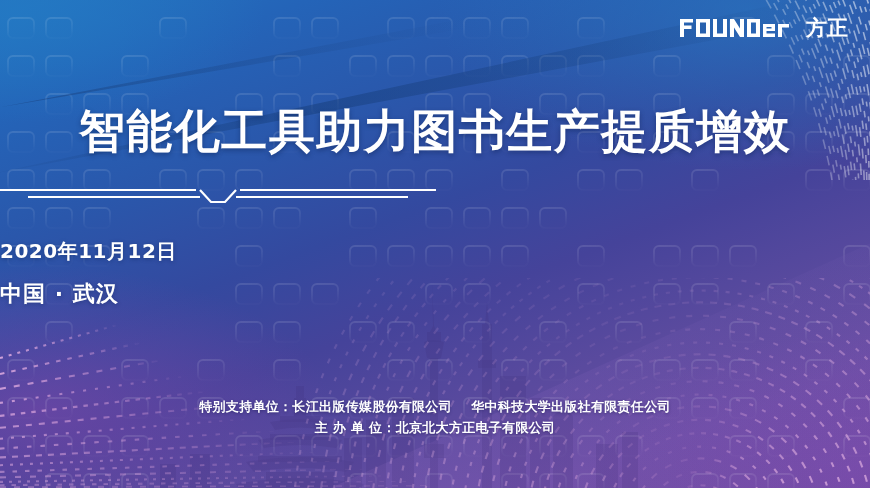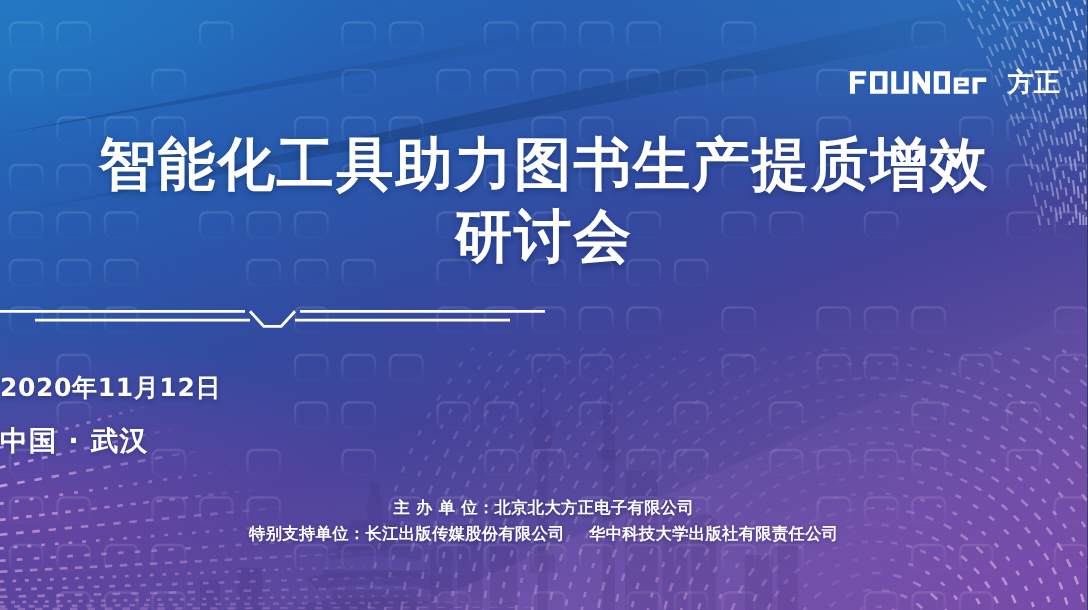--- a/index.html
+++ b/index.html
@@ -121,21 +121,20 @@
 
   
   .logo {
     position: absolute;
     top: 17px;
     right: 22px;
     display: flex;
     align-items: center;
     gap: 9px;
     z-index: 30;
-    margin-top: 38px;
   }
   .logo-mark {
     display: block;
   }
   .logo-cn {
     color: #ffffff;
     font-size: 21px;
     font-weight: bold;
     letter-spacing: 0px;
     line-height: 1;
@@ -573,37 +572,36 @@
         <path d="M198 14 h22 v7 h-14 v19 h-8 z"></path>
       </g>
     </svg>
     <span class="logo-cn">方正</span>
   </div>
 
   <div class="content">
 
     <div class="title-block">
       <div class="title-line">智能化工具助力图书生产提质增效</div>
-      <div class="title-line">研讨会</div>
     </div>
 
     <div class="divider">
       <svg width="436" height="22" viewBox="0 0 436 22" aria-hidden="true">
         <g stroke="#ffffff" stroke-width="2.2" fill="none">
           <line x1="0" y1="6" x2="196" y2="6"></line>
           <line x1="240" y1="6" x2="436" y2="6"></line>
           <line x1="28" y1="13" x2="200" y2="13"></line>
           <line x1="236" y1="13" x2="408" y2="13"></line>
           <polyline points="200,6 211,18 225,18 236,6"></polyline>
         </g>
       </svg>
     </div>
 
     <div class="date">2020年11月12日</div>
     <div class="place">中国 · 武汉</div>
 
     <div class="credits">
+      <div class="credit-line">特别支持单位：长江出版传媒股份有限公司    华中科技大学出版社有限责任公司</div>
       <div class="credit-line">主 办 单 位：北京北大方正电子有限公司</div>
-      <div class="credit-line">特别支持单位：长江出版传媒股份有限公司    华中科技大学出版社有限责任公司</div>
     </div>
 
   </div>
 </div>
 
 </body></html>

